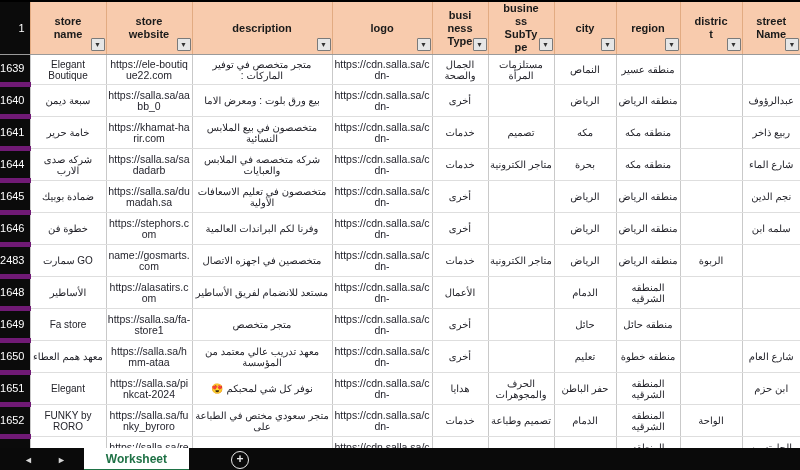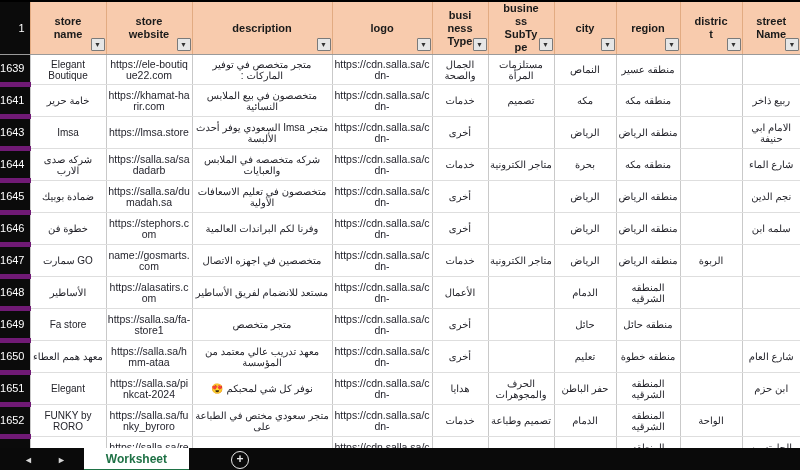--- a/index.html
+++ b/index.html
@@ -107,46 +107,46 @@
           <td class="rtl">متجر متخصص في توفير الماركات :</td>
           <td class="url">https://cdn.salla.sa/cdn-</td>
           <td class="rtl">الجمال والصحة</td>
           <td class="rtl">مستلزمات المرأة</td>
           <td class="rtl">النماص</td>
           <td class="rtl">منطقه عسير</td>
           <td class="rtl"></td>
           <td class="rtl"></td>
         </tr>
         <tr>
+          <td class="rownum">1640</td>
+          <td class="rtl">سبعة ديمن</td>
+          <td class="url">https://salla.sa/aabb_0</td>
+          <td class="rtl">بيع ورق بلوت : ومعرض الاما</td>
+          <td class="url">https://cdn.salla.sa/cdn-</td>
+          <td class="rtl">أخرى</td>
+          <td class="rtl"></td>
+          <td class="rtl">الرياض</td>
+          <td class="rtl">منطقه الرياض</td>
+          <td class="rtl"></td>
+          <td class="rtl">عبدالرؤوف</td>
+        </tr>
+        <tr>
           <td class="rownum">1641</td>
           <td class="rtl">خامة حرير</td>
           <td class="url">https://khamat-harir.com</td>
           <td class="rtl">متخصصون في بيع الملابس النسائية</td>
           <td class="url">https://cdn.salla.sa/cdn-</td>
           <td class="rtl">خدمات</td>
           <td class="rtl">تصميم</td>
           <td class="rtl">مكه</td>
           <td class="rtl">منطقه مكه</td>
           <td class="rtl"></td>
           <td class="rtl">ربيع ذاخر</td>
         </tr>
         <tr>
-          <td class="rownum">1643</td>
-          <td class="rtl">Imsa</td>
-          <td class="url">https://lmsa.store</td>
-          <td class="rtl">متجر Imsa السعودي يوفر أحدث الألبسة</td>
-          <td class="url">https://cdn.salla.sa/cdn-</td>
-          <td class="rtl">أخرى</td>
-          <td class="rtl"></td>
-          <td class="rtl">الرياض</td>
-          <td class="rtl">منطقه الرياض</td>
-          <td class="rtl"></td>
-          <td class="rtl">الامام ابي حنيفة</td>
-        </tr>
-        <tr>
           <td class="rownum">1644</td>
           <td class="rtl">شركه صدى الارب</td>
           <td class="url">https://salla.sa/sadadarb</td>
           <td class="rtl">شركه متخصصه في الملابس والعبايات</td>
           <td class="url">https://cdn.salla.sa/cdn-</td>
           <td class="rtl">خدمات</td>
           <td class="rtl">متاجر الكترونية</td>
           <td class="rtl">بحرة</td>
           <td class="rtl">منطقه مكه</td>
           <td class="rtl"></td>
@@ -172,21 +172,21 @@
           <td class="rtl">وفرنا لكم البراندات العالمية</td>
           <td class="url">https://cdn.salla.sa/cdn-</td>
           <td class="rtl">أخرى</td>
           <td class="rtl"></td>
           <td class="rtl">الرياض</td>
           <td class="rtl">منطقه الرياض</td>
           <td class="rtl"></td>
           <td class="rtl">سلمه ابن</td>
         </tr>
         <tr>
-          <td class="rownum">1647</td>
+          <td class="rownum">2483</td>
           <td class="rtl">GO سمارت</td>
           <td class="url">name://gosmarts.com</td>
           <td class="rtl">متخصصين في اجهزه الاتصال</td>
           <td class="url">https://cdn.salla.sa/cdn-</td>
           <td class="rtl">خدمات</td>
           <td class="rtl">متاجر الكترونية</td>
           <td class="rtl">الرياض</td>
           <td class="rtl">منطقه الرياض</td>
           <td class="rtl">الربوة</td>
           <td class="rtl"></td>

